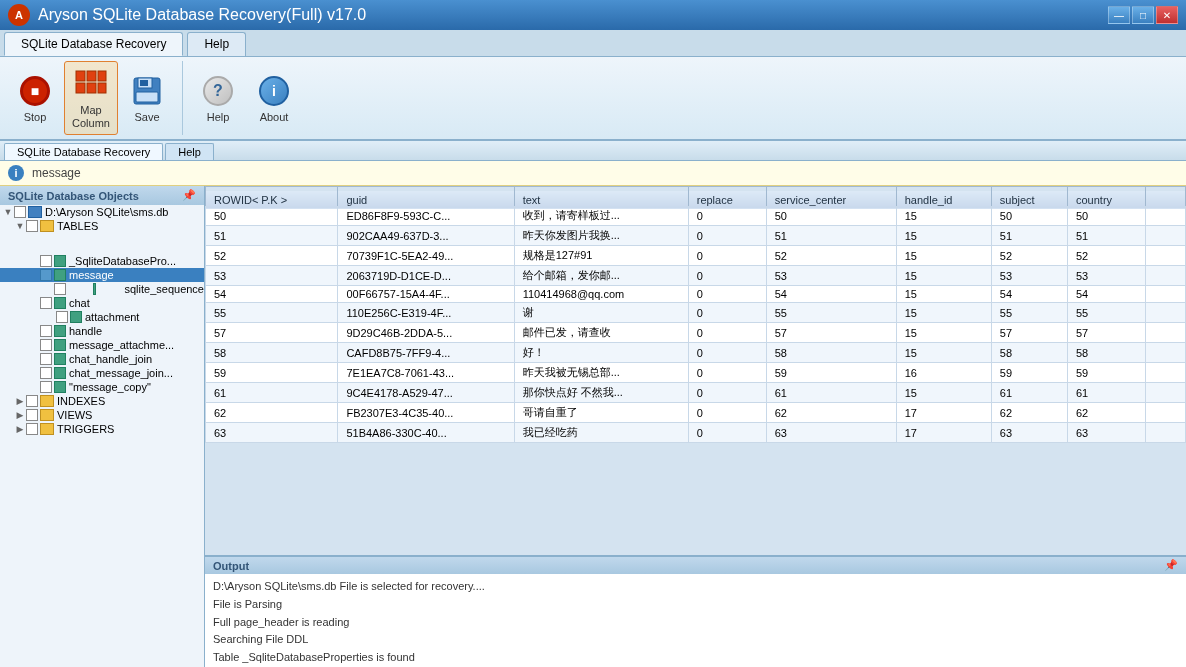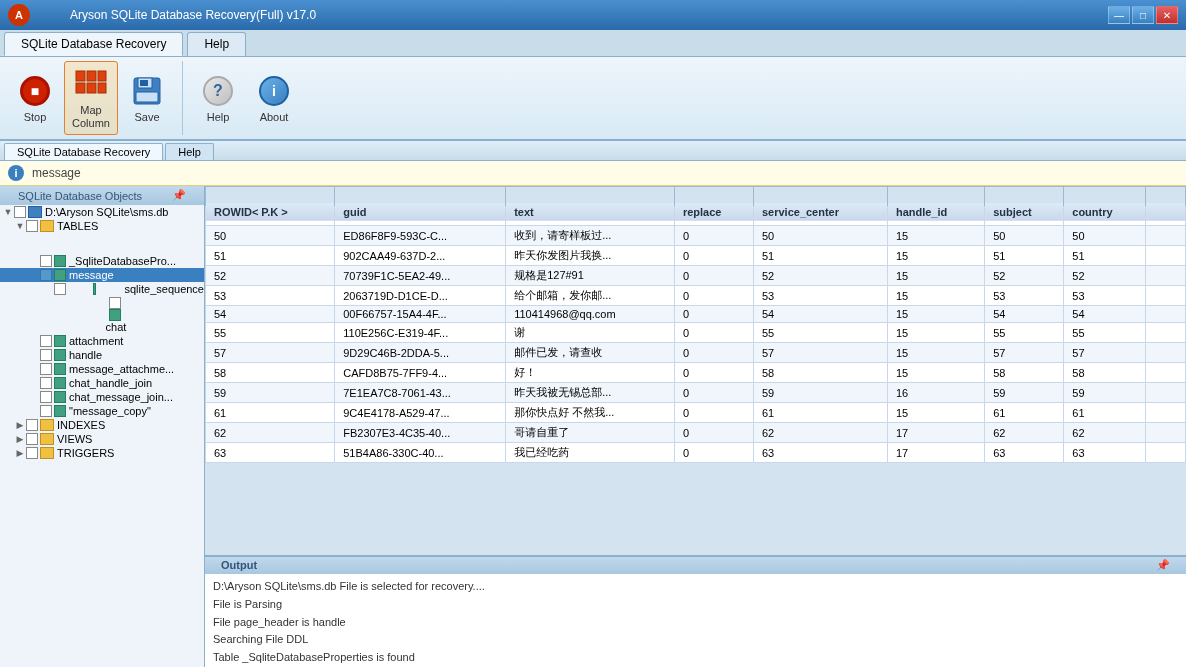--- a/index.html
+++ b/index.html
@@ -16,21 +16,21 @@
       color: white;
     }
     #titlebar-left { display: flex; align-items: center; gap: 8px; }
     #titlebar-logo {
       width: 22px; height: 22px;
       background: #cc3300;
       border-radius: 50%;
       display: flex; align-items: center; justify-content: center;
       color: white; font-weight: bold; font-size: 11px;
     }
-    #titlebar-title { font-size: 12px; color: white; margin-left: 32px; }
+    #titlebar-title { font-size: 16px; color: white; }
     #titlebar-buttons { display: flex; gap: 2px; }
     .title-btn {
       width: 22px; height: 18px;
       border: 1px solid rgba(255,255,255,0.3);
       background: linear-gradient(to bottom, #6ab0e8, #3a80c0);
       color: white; cursor: pointer; font-size: 10px;
       display: flex; align-items: center; justify-content: center;
     }
     .title-btn.close { background: linear-gradient(to bottom, #e86060, #c03030); }
 
@@ -155,23 +155,23 @@
       width: 205px;
       min-width: 205px;
       background: #eef4fa;
       border-right: 1px solid #8ab0cc;
       display: flex;
       flex-direction: column;
       overflow: hidden;
     }
     #sidebar-header {
       background: linear-gradient(to bottom, #c0d8ec, #a8c8e0);
-      padding: 3px 18px;
+      padding: 3px 8px;
       font-size: 11px;
-      font-weight: normal;
+      font-weight: bold;
       color: #335577;
       display: flex;
       justify-content: space-between;
       align-items: center;
     }
     #sidebar-tree {
       flex: 1;
       overflow-y: auto;
       overflow-x: auto;
       font-size: 12px;
@@ -210,24 +210,24 @@
       width: max-content;
       min-width: 100%;
       font-size: 11px;
     }
     #data-grid th {
       background: linear-gradient(to bottom, #ddeaf7, #c8d8ec);
       border: 1px solid #a0b8d0;
       padding: 3px 8px;
       text-align: left;
       white-space: nowrap;
-      font-weight: bold;
+      font-weight: normal;
       color: #223344;
       position: sticky;
-      top: 16px;
+      top: 4px;
       z-index: 2;
     }
     #data-grid td {
       border: 1px solid #c8d8e8;
       padding: 2px 8px;
       white-space: nowrap;
       max-width: 120px;
       overflow: hidden;
       text-overflow: ellipsis;
     }
@@ -236,26 +236,27 @@
 
     
     #output-panel {
       height: 140px;
       border-top: 2px solid #8ab0cc;
       display: flex;
       flex-direction: column;
     }
     #output-header {
       background: linear-gradient(to bottom, #c0d8ec, #a8c8e0);
-      padding: 2px 16px;
+      padding: 2px 8px;
       font-size: 11px;
       font-weight: bold;
       color: #335577;
       display: flex;
       justify-content: space-between;
+      align-items: center;
     }
     #output-content {
       flex: 1;
       overflow-y: auto;
       padding: 4px 8px;
       background: white;
       font-size: 11px;
       color: #333;
       line-height: 1.6;
     }
@@ -408,28 +409,28 @@
         <span class="tree-label">message</span>
       </div>
 
       <div class="tree-item" style="padding-left:28px;gap:25px;">
         <span class="tree-arrow"> </span>
         <span class="tree-checkbox"></span>
         <span style="display:inline-block;width:12px;height:12px;background:#40a080;border:1px solid #208060;margin-right:3px;"></span>
         <span class="tree-label">sqlite_sequence</span>
       </div>
 
-      <div class="tree-item" style="padding-left:28px;flex-direction:column;">
+      <div class="tree-item" style="padding-left:28px;">
         <span class="tree-arrow"> </span>
         <span class="tree-checkbox"></span>
         <span style="display:inline-block;width:12px;height:12px;background:#40a080;border:1px solid #208060;margin-right:3px;"></span>
         <span class="tree-label">chat</span>
       </div>
 
-      <div class="tree-item" style="padding-left:28px;">
+      <div class="tree-item" style="padding-left:44px;">
         <span class="tree-arrow"> </span>
         <span class="tree-checkbox"></span>
         <span style="display:inline-block;width:12px;height:12px;background:#40a080;border:1px solid #208060;margin-right:3px;"></span>
         <span class="tree-label">attachment</span>
       </div>
 
       <div class="tree-item" style="padding-left:28px;">
         <span class="tree-arrow"> </span>
         <span class="tree-checkbox"></span>
         <span style="display:inline-block;width:12px;height:12px;background:#40a080;border:1px solid #208060;margin-right:3px;"></span>
@@ -497,45 +498,34 @@
             <th>text</th>
             <th>replace</th>
             <th>service_center</th>
             <th>handle_id</th>
             <th>subject</th>
             <th>country</th>
             <th style="width:40px;"></th>
           </tr>
         </thead>
         <tbody id="grid-tbody">
-        <tr>
-              <td>49</td>
-              <td>55922348-3C15-40...</td>
-              <td>吉老板，胡桃2m...</td>
-              <td>0</td>
-              <td>49</td>
-              <td>15</td>
-              <td>49</td>
-              <td>49</td>
-              <td></td>
-            </tr>
             <tr>
               <td>50</td>
               <td>ED86F8F9-593C-C...</td>
               <td>收到，请寄样板过...</td>
               <td>0</td>
               <td>50</td>
               <td>15</td>
               <td>50</td>
               <td>50</td>
               <td></td>
             </tr>
             <tr>
               <td>51</td>
-              <td>902CAA49-637D-2...</td>
+              <td>902CAA49-637D-3...</td>
               <td>昨天你发图片我换...</td>
               <td>0</td>
               <td>51</td>
               <td>15</td>
               <td>51</td>
               <td>51</td>
               <td></td>
             </tr>
             <tr>
               <td>52</td>
@@ -652,20 +642,20 @@
     </div>
 
     <div id="output-panel">
       <div id="output-header">
         <span>Output</span>
         <span style="cursor:pointer;">📌</span>
       </div>
       <div id="output-content">
       <div>D:\Aryson SQLite\sms.db File is selected for recovery....</div>
           <div>File is Parsing</div>
-          <div>File page_header is handle</div>
+          <div>Full page_header is reading</div>
           <div>Searching File DDL</div>
           <div>Table _SqliteDatabaseProperties is found</div>
           <div>Table message is found</div>
         </div>
     </div>
   </div>
 </div>
 
 </body></html>

